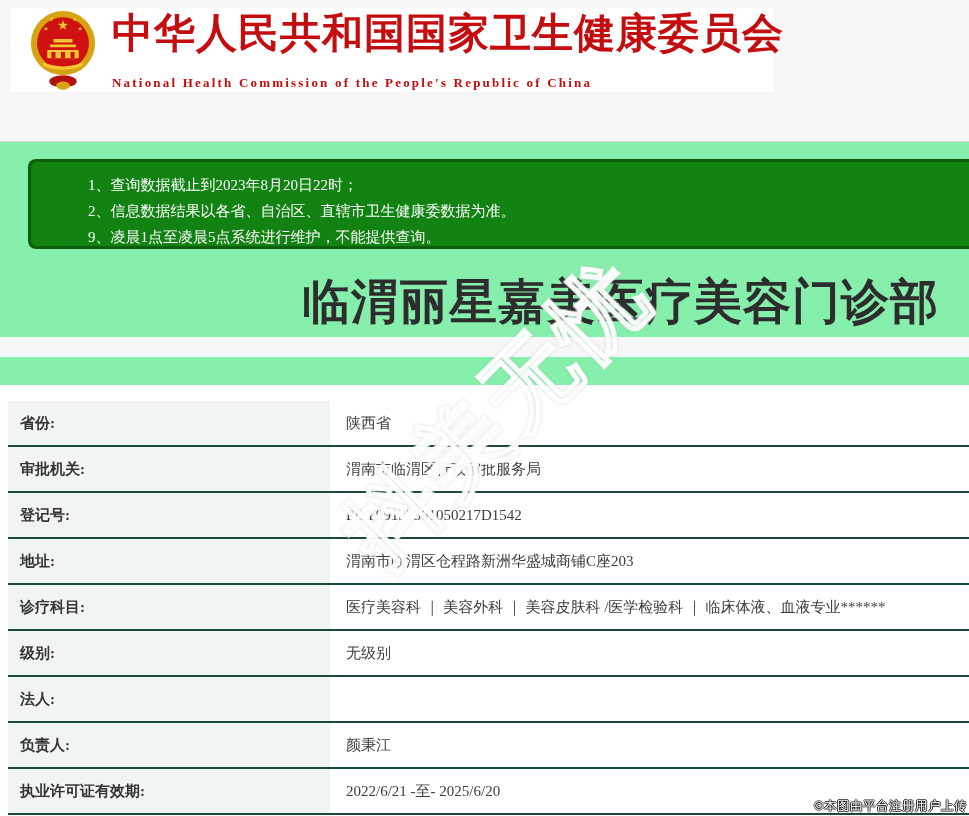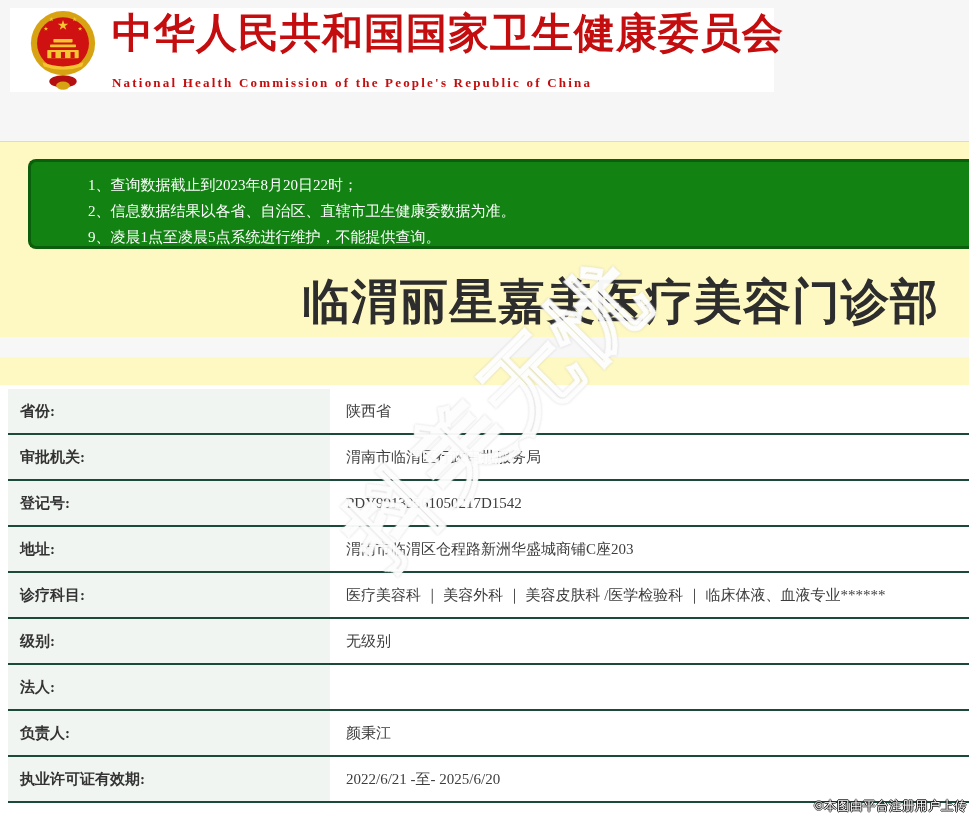--- a/index.html
+++ b/index.html
@@ -8,31 +8,31 @@
 
   
   .site-header{height:142px;background:#f6f6f6;border-bottom:1px solid #d9d9d9;box-sizing:border-box;}
   .banner{position:absolute;left:10px;top:8px;width:764px;height:84px;background:#ffffff;display:flex;align-items:center;}
   .emblem{display:block;width:70px;height:82px;margin-left:18px;flex:0 0 auto;}
   .banner-text{margin-left:14px;}
   .banner-title-cn{font-size:41px;font-weight:bold;color:#c40d0e;letter-spacing:1px;line-height:46px;white-space:nowrap;}
   .banner-title-en{font-size:13px;font-weight:bold;color:#c40d0e;letter-spacing:2.2px;margin-top:19px;white-space:nowrap;}
 
   
-  .notice-band{height:243px;background:#fef9c3;}
+  .notice-band{height:243px;background:#86efac;}
   .notice-box{box-sizing:border-box;margin-left:28px;width:calc(100% - 28px);height:90px;
     background:#128312;border:3px solid #0b5e0b;border-right:none;border-radius:8px 0 0 8px;
     padding:10px 0 0 57px;position:relative;top:17px;}
   .notice-line{color:#ffffff;font-size:15px;line-height:26px;white-space:nowrap;}
   .result-title{margin:4px;padding-top:40px;margin-right:30px;margin-left:auto;width:fit-content;
     font-size:48px;line-height:52px;font-weight:600;color:#2d2d2d;letter-spacing:1px;white-space:nowrap;}
   .pre-table-strip{height:20px;background:#f7f7f7;margin-top:9px;}
 
   
-  .result-table{position:relative;height:430px;background:#ffffff;padding:4px 0 0 8px;box-sizing:border-box;}
+  .result-table{position:relative;height:430px;background:#ffffff;padding:16px 0 0 8px;box-sizing:border-box;}
   .trow{display:flex;height:46px;box-sizing:border-box;border-bottom:2px solid #1b4a3a;}
   .tlabel{width:322px;flex:0 0 auto;background:#f1f5f1;display:flex;align-items:center;
     padding-left:12px;box-sizing:border-box;font-size:15px;font-weight:bold;color:#333333;}
   .tvalue{flex:1;display:flex;align-items:center;padding-left:16px;font-size:15px;color:#3d3d3d;white-space:nowrap;overflow:hidden;}
 
   
   .copyright{position:absolute;right:2px;bottom:0;font-size:12.5px;color:#ffffff;letter-spacing:0.5px;
     text-shadow:-1px 0 0 #1c1c1c,1px 0 0 #1c1c1c,0 -1px 0 #1c1c1c,0 1px 0 #1c1c1c;margin-left:48px;}
   .diag-watermark{position:absolute;left:306px;top:352px;z-index:6;pointer-events:none;
     transform:rotate(-45deg);font-size:90px;font-weight:bold;letter-spacing:6px;white-space:nowrap;

